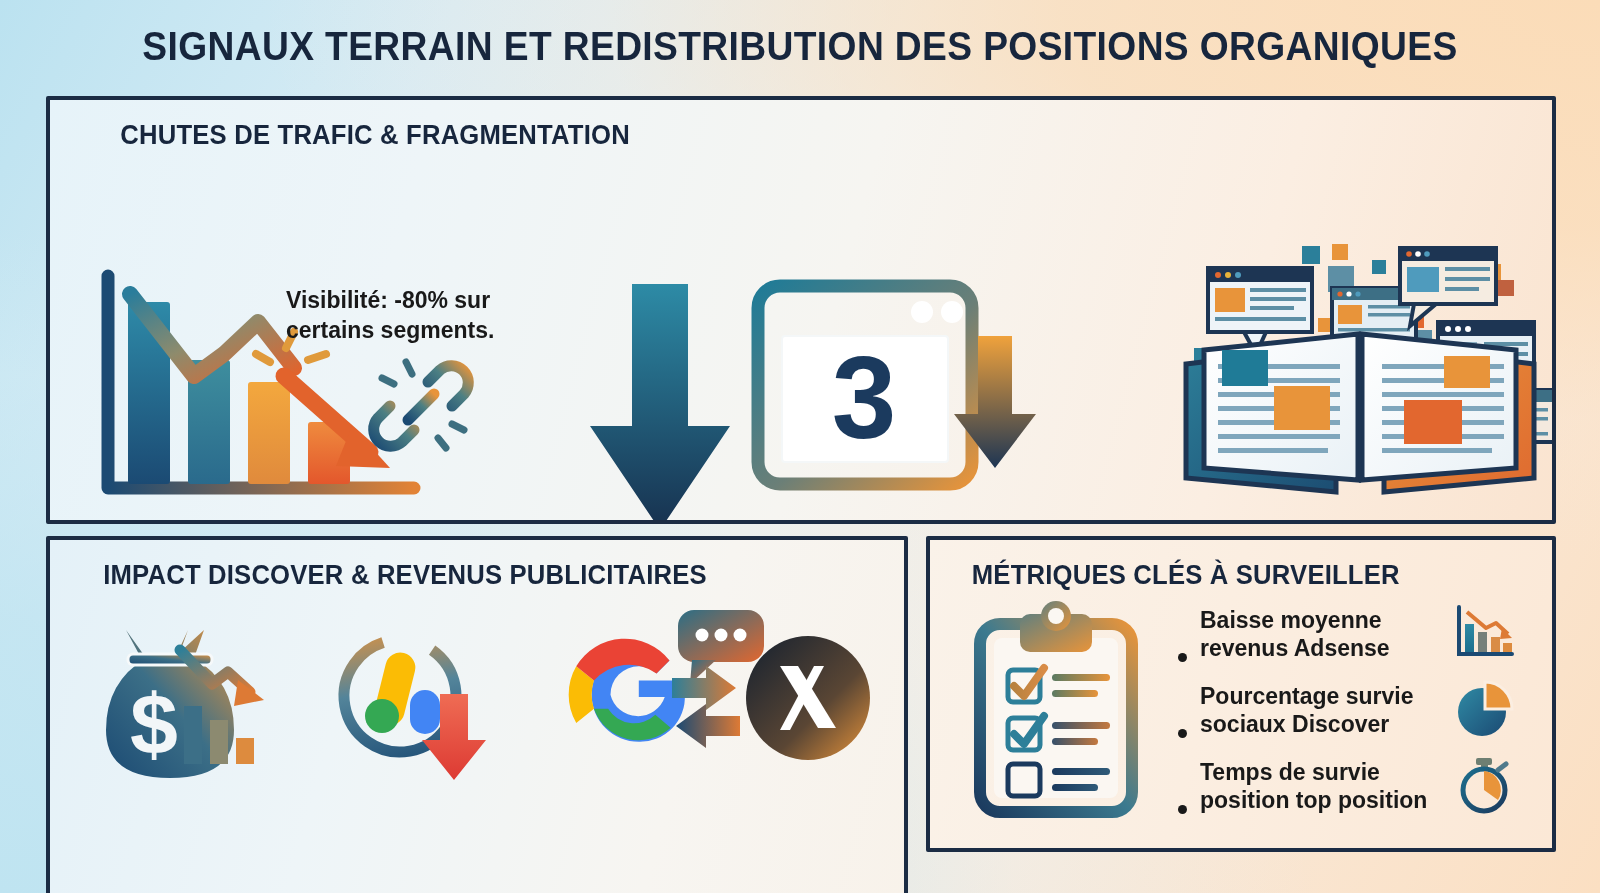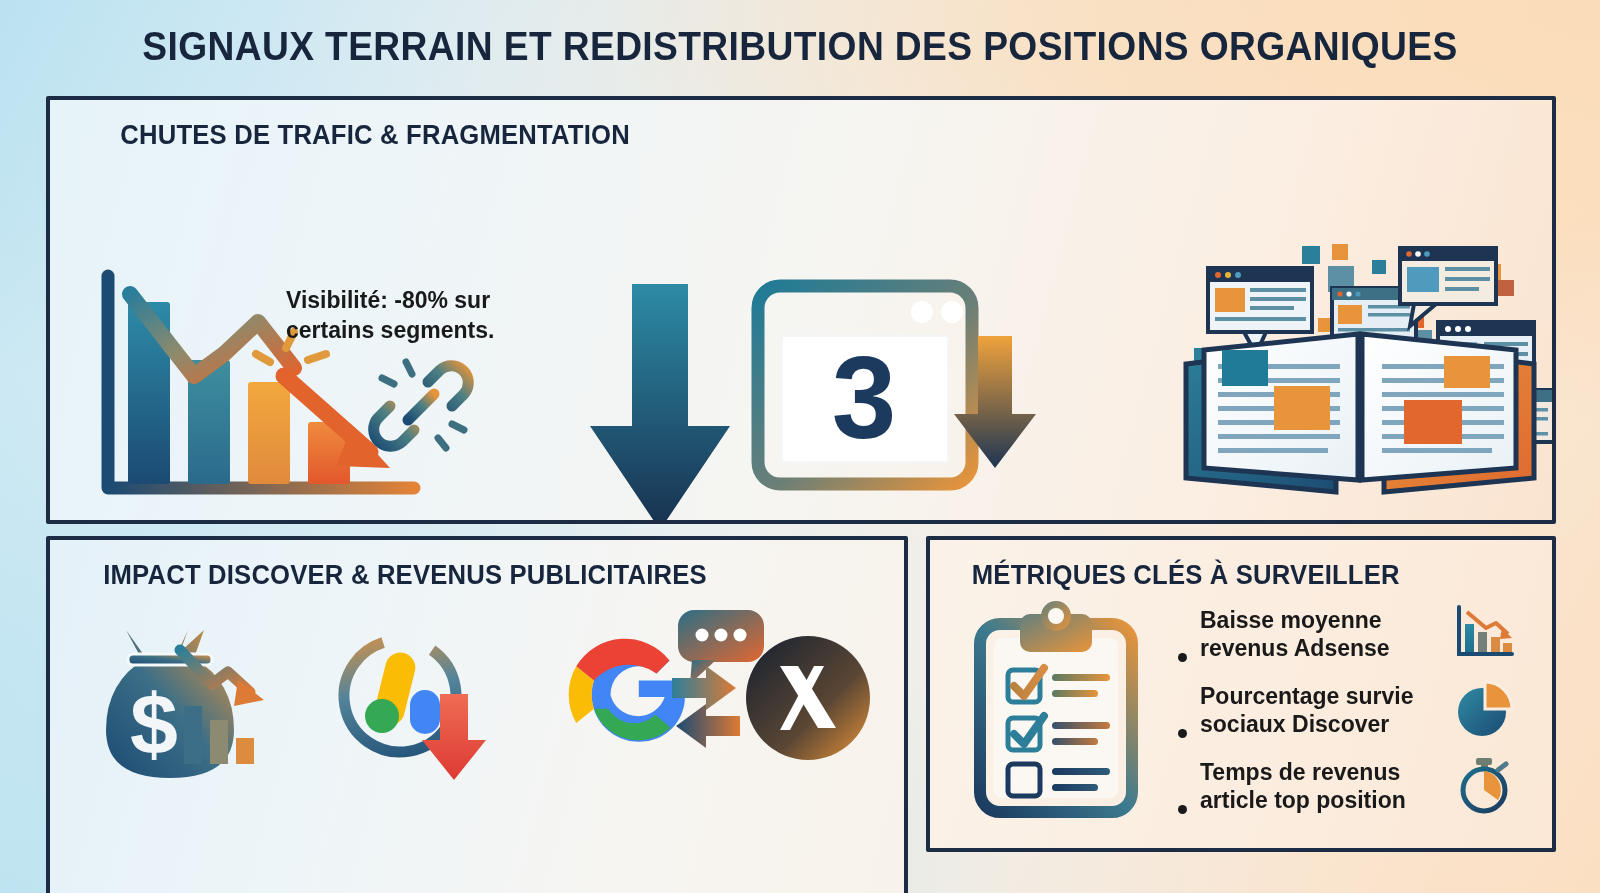--- a/index.html
+++ b/index.html
@@ -595,21 +595,21 @@
               </linearGradient>
             </defs>
             <path d="M28 32 m-24 0 a24 24 0 1 0 48 0 a24 24 0 1 0 -48 0" fill="url(#gPie)"></path>
             <path d="M31 29 L31 2 A27 27 0 0 1 58 29 Z" fill="#e8943a" stroke="#fbeee1" stroke-width="3"></path>
           </svg>
         </div>
       </div>
 
       <div class="metric-row">
         <div class="metric-bullet"></div>
-        <div class="metric-text">Temps de revenus article top position</div>
+        <div class="metric-text">Temps de survie position top position</div>
         <div class="metric-icon">
           <svg width="62" height="58" viewBox="0 0 62 58">
             <defs>
               <linearGradient id="gWatch" x1="0" y1="0" x2="1" y2="1">
                 <stop offset="0" stop-color="#1d6f8e"></stop>
                   <stop offset="1" stop-color="#1b3a5e"></stop>
               </linearGradient>
             </defs>
             <rect x="22" y="2" width="16" height="7" rx="2" fill="#6e7f72"></rect>
             <rect x="27" y="7" width="7" height="7" fill="#6e7f72"></rect>

